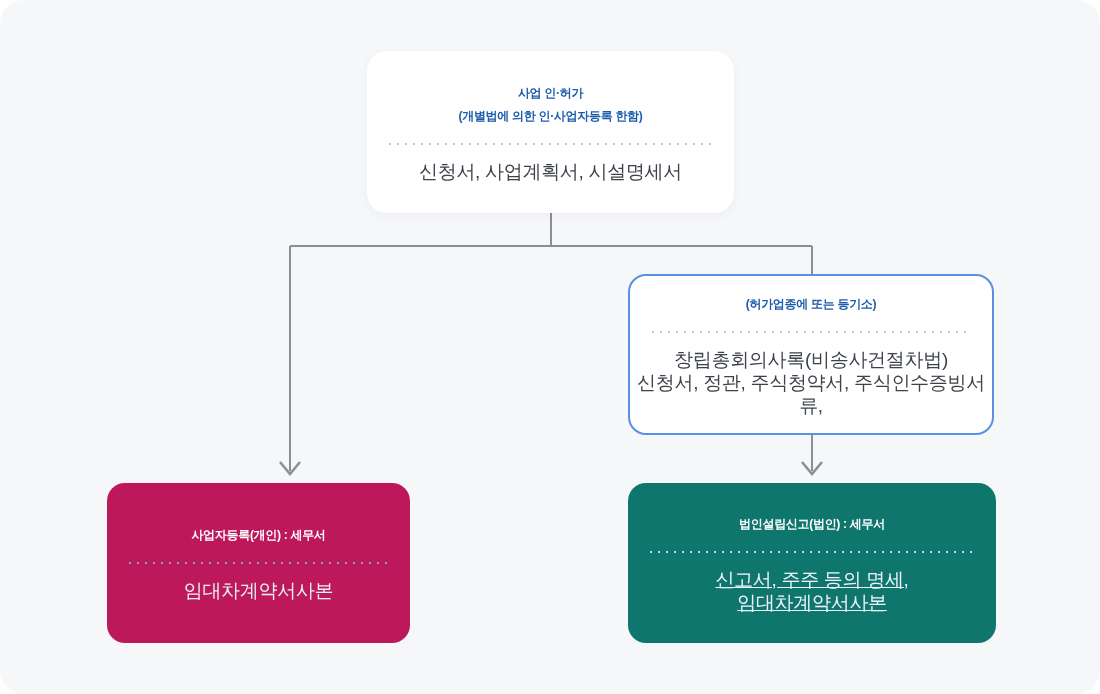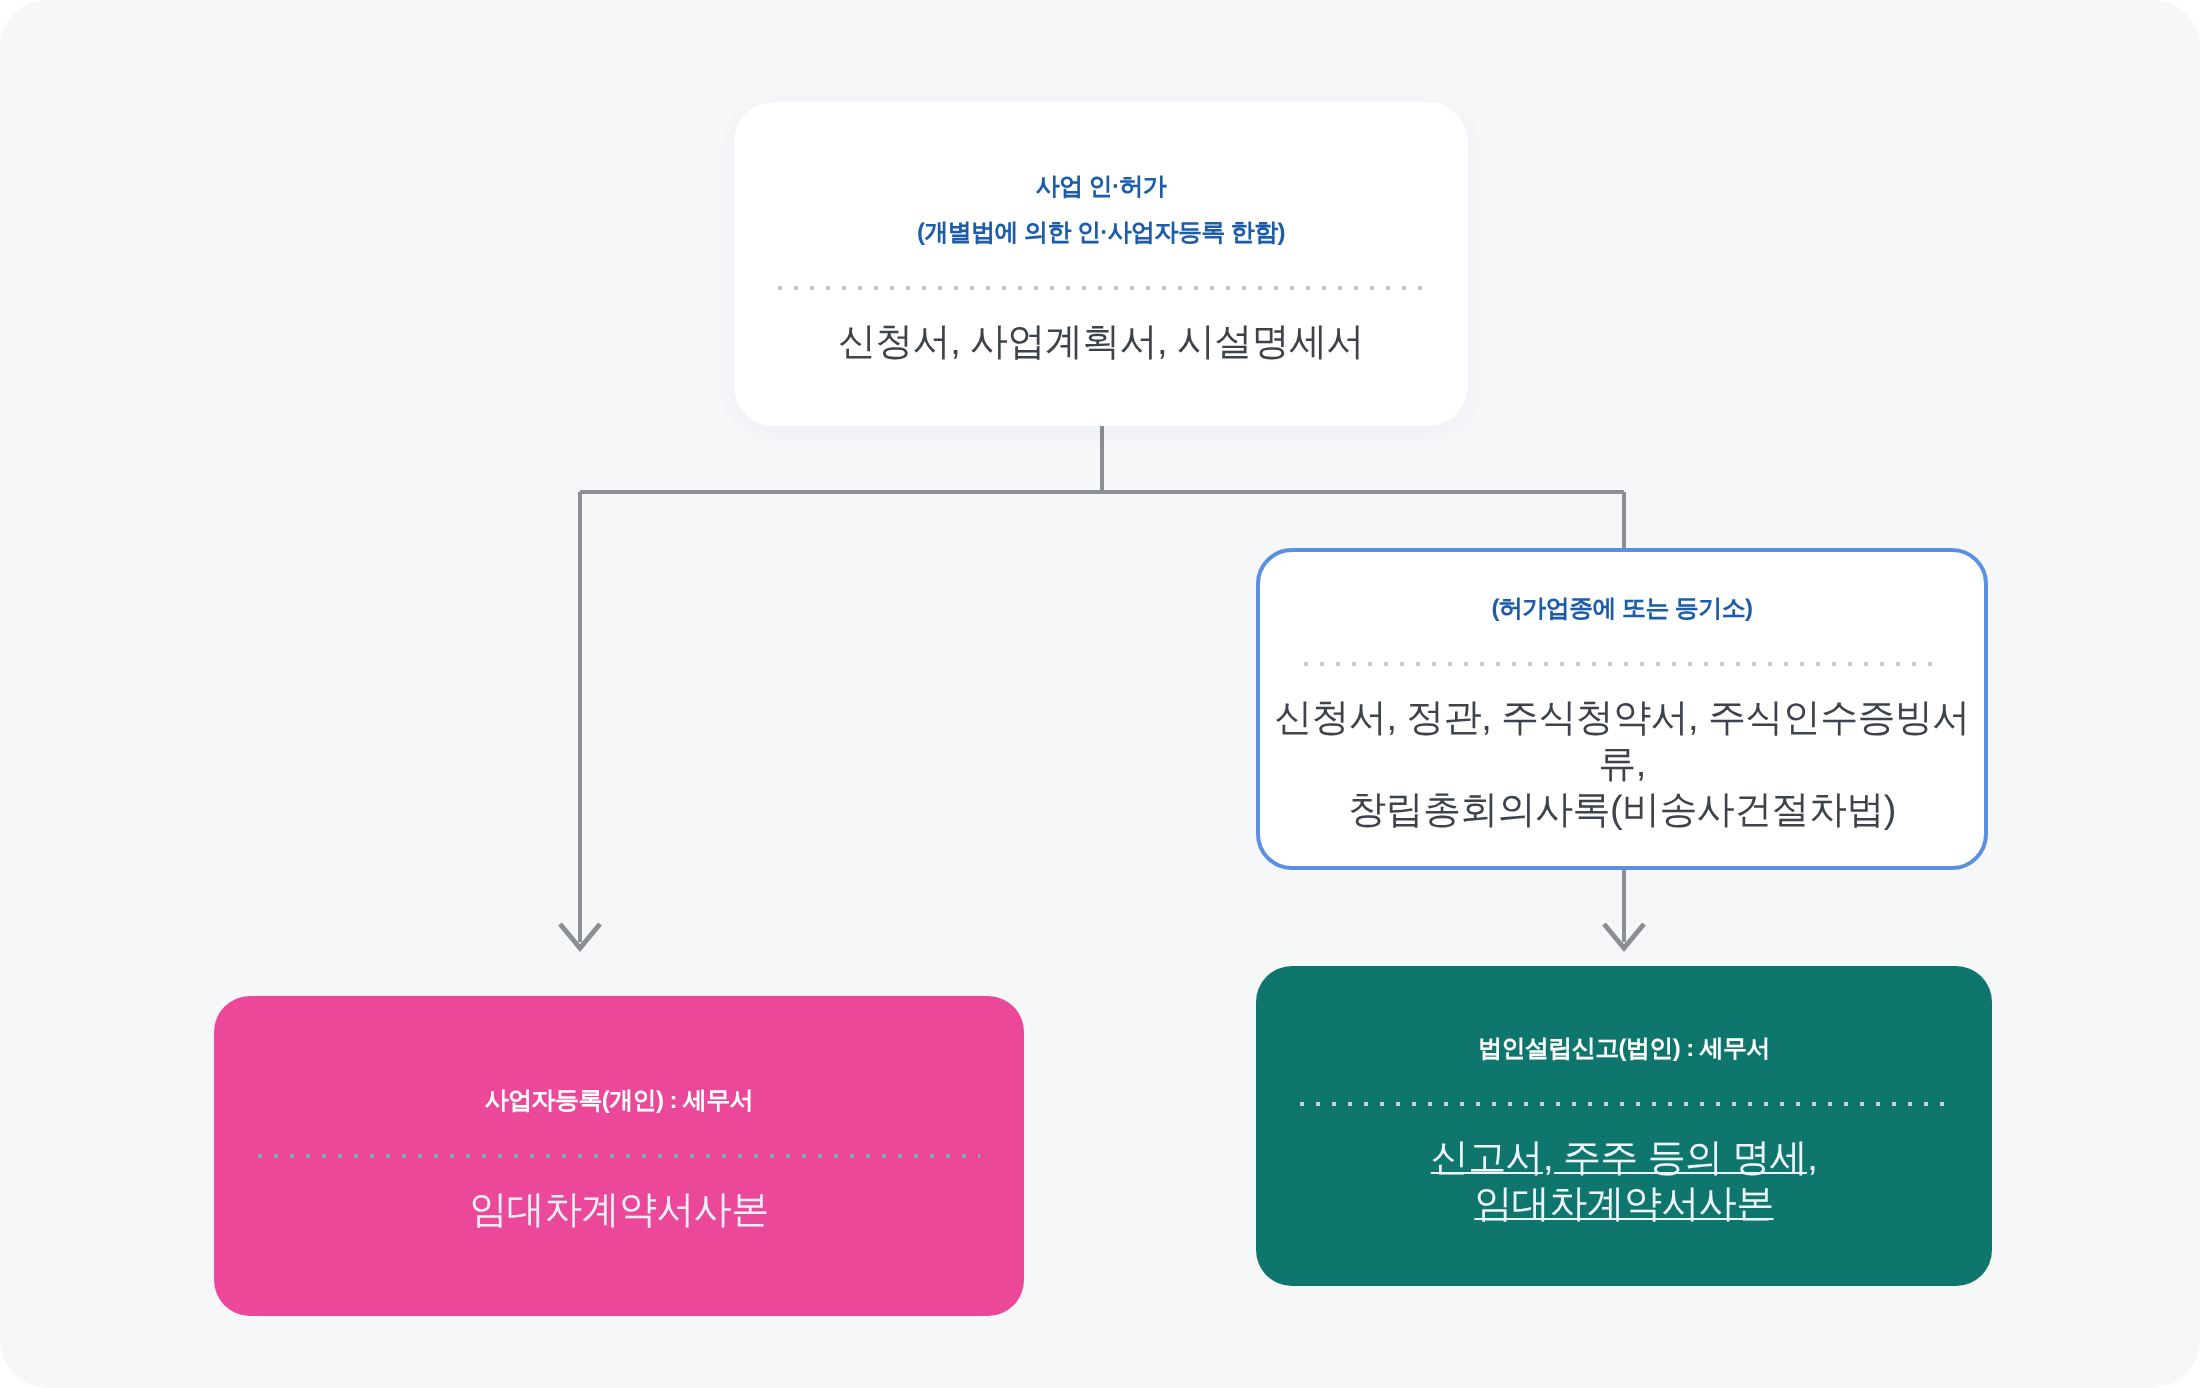--- a/index.html
+++ b/index.html
@@ -41,23 +41,23 @@
   }
 
   .node-outlined {
     left: 628px; top: 274px;
     width: 366px; height: 161px;
     background: #ffffff;
     border: 2px solid #5a8fe4;
   }
 
   .node-navy {
-    left: 107px; top: 498px;
-    width: 405px; height: 160px;
-    background: #ec4899;
+    left: 107px; top: 483px;
+    width: 303px; height: 160px;
+    background: #be185d;
   }
 
   .node-blue {
     left: 628px; top: 483px;
     width: 368px; height: 160px;
     background: #0f766e;
   }
 
   .node-title {
     font-size: 12px;
@@ -112,22 +112,22 @@
       <div>신청서, 사업계획서, 시설명세서</div>
     </div>
   </div>
 
   <div class="node node-outlined">
     <div class="node-title">
       <div>(허가업종에 또는 등기소)</div>
     </div>
     <div class="divider"></div>
     <div class="node-body">
+      <div>창립총회의사록(비송사건절차법)</div>
       <div>신청서, 정관, 주식청약서, 주식인수증빙서류,</div>
-      <div>창립총회의사록(비송사건절차법)</div>
     </div>
   </div>
 
   <div class="node node-navy">
     <div class="node-title">
       <div>사업자등록(개인) : 세무서</div>
     </div>
     <div class="divider"></div>
     <div class="node-body">
       <div>임대차계약서사본</div>

